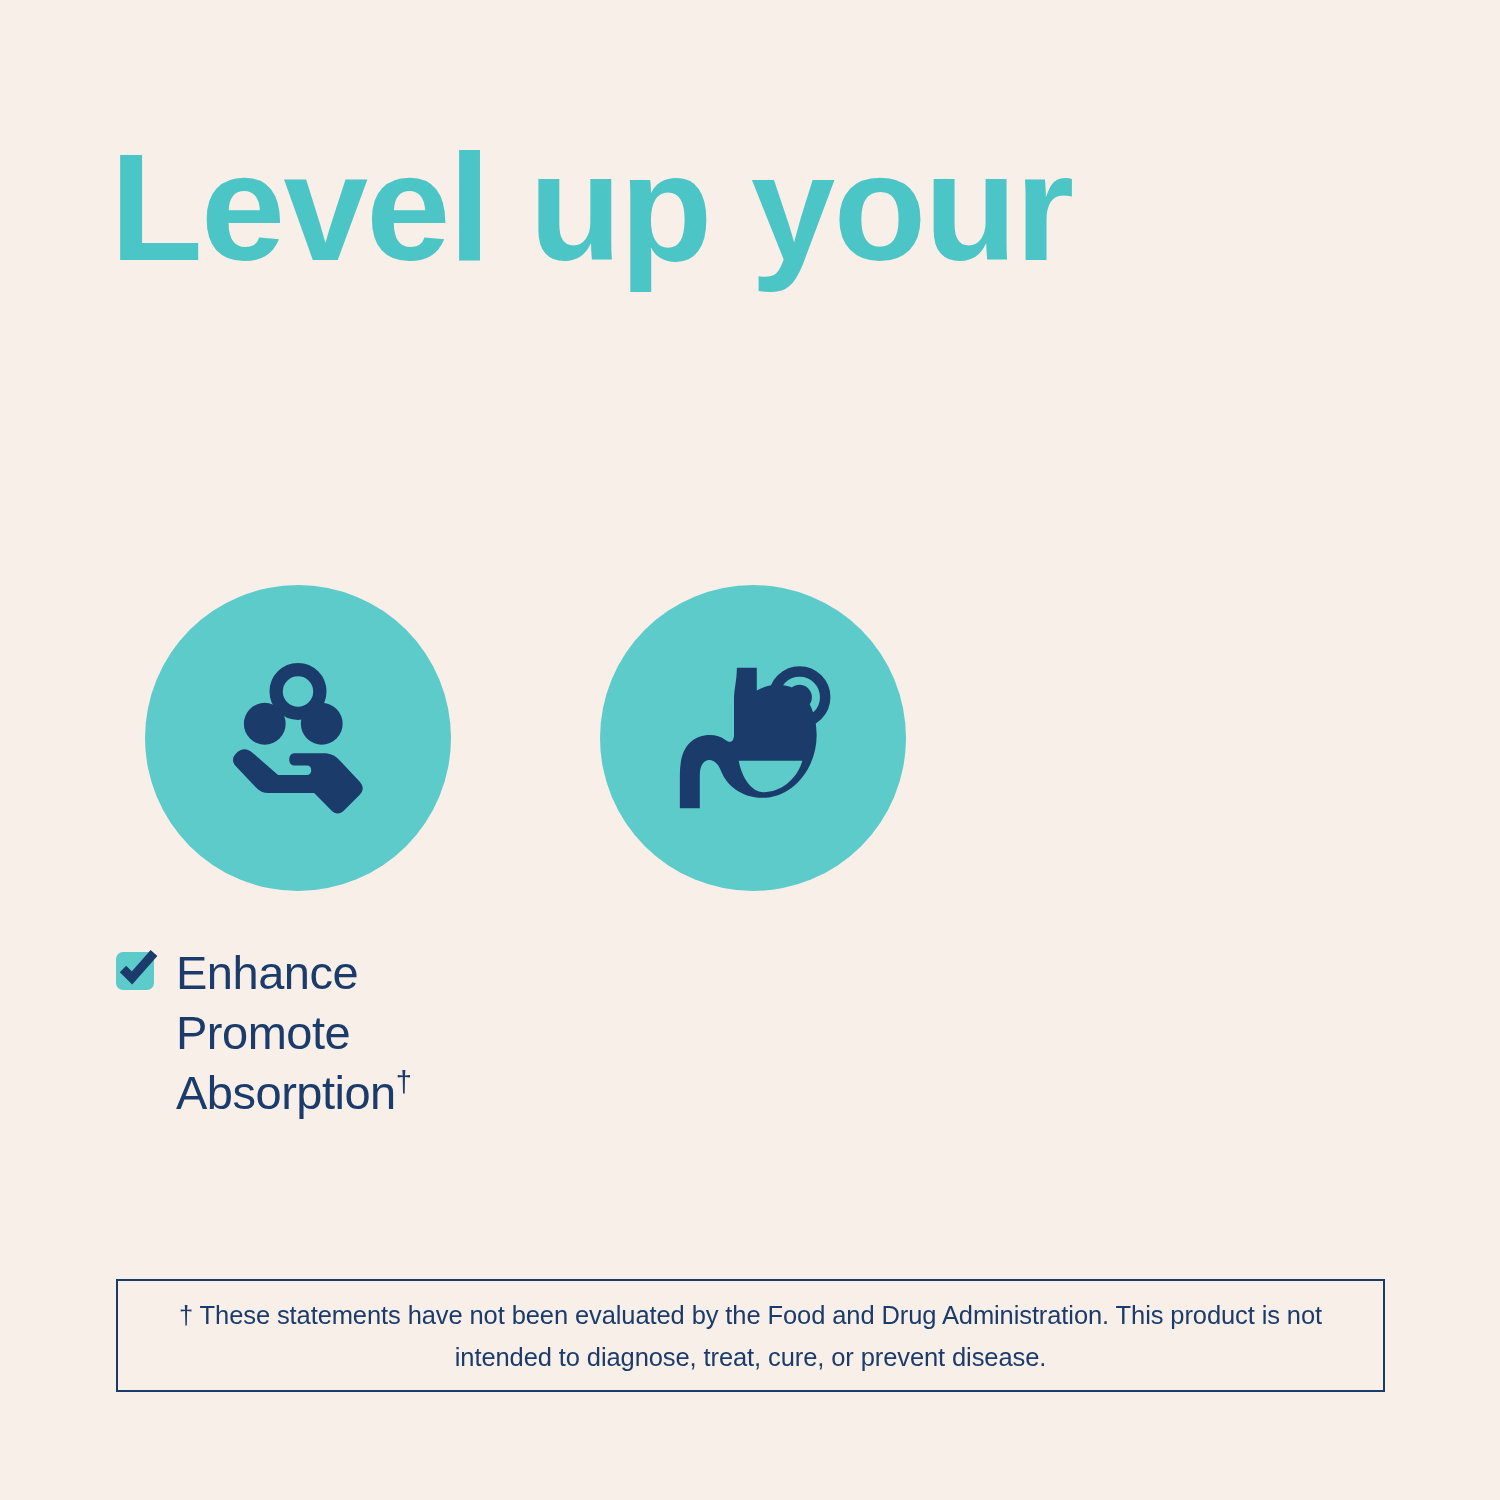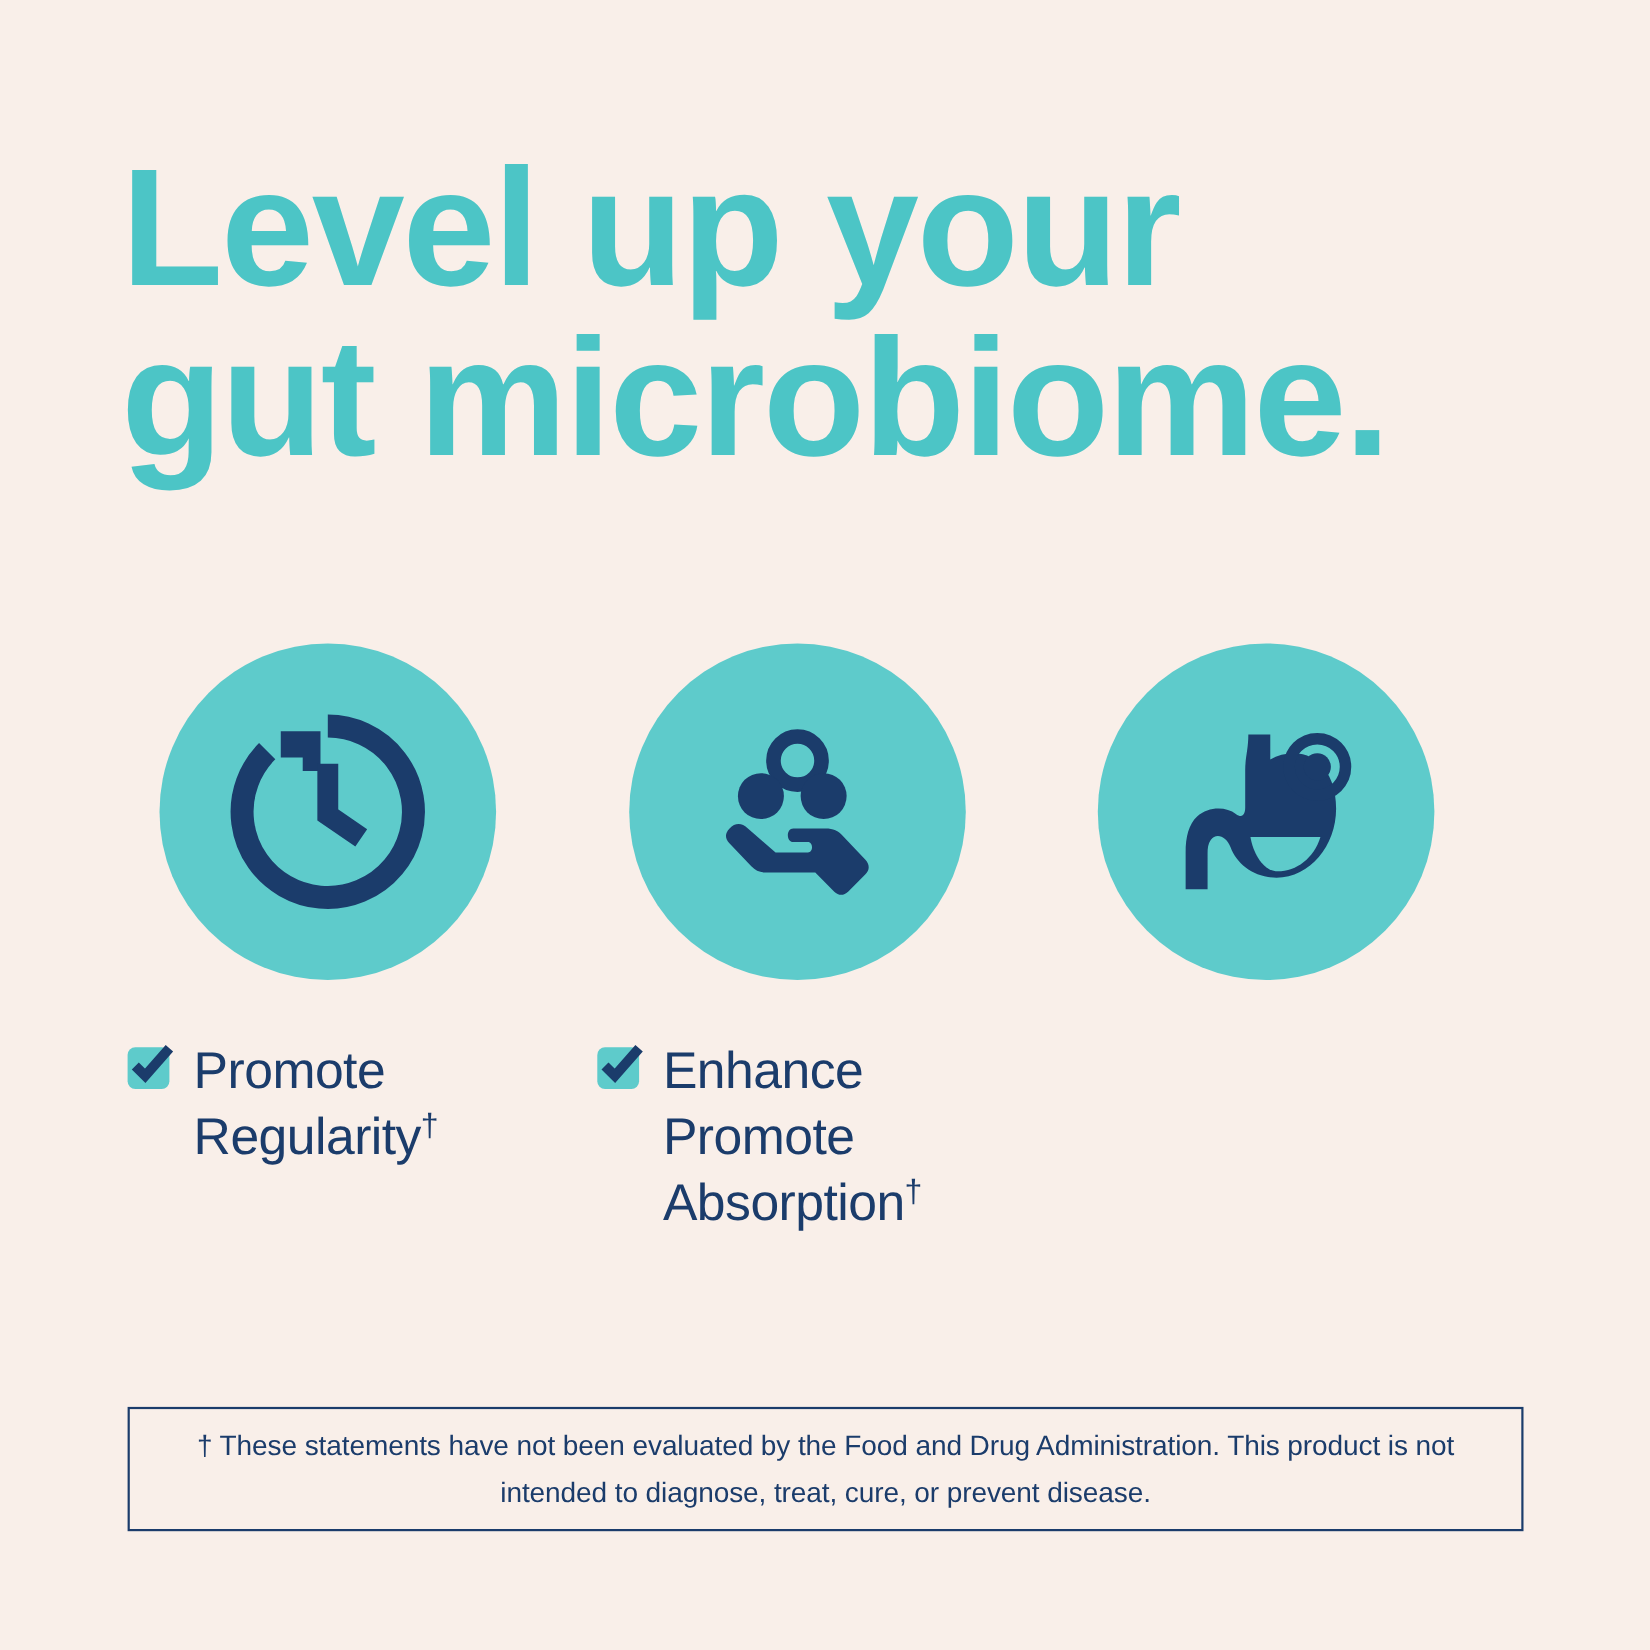--- a/index.html
+++ b/index.html
@@ -133,46 +133,24 @@
     text-align: center;
     width: 1185px;
     letter-spacing: -0.1px;
   }
 </style>
 </head>
 <body>
 
 <div class="headline">
   <span class="hl-line">Level up your</span>
-  <span class="hl-line">gut microbiome.</span>
 </div>
 
 <div class="benefits">
 
-  <div class="benefit">
-    <div class="icon-circle">
-      <svg viewBox="0 0 100 100" aria-hidden="true">
-
-        <path d="M50 9 A41 41 0 1 1 21.0 21.0" fill="none" stroke="#1b3c6b" stroke-width="11" stroke-linecap="butt"></path>
-
-        <path d="M27.5 11.5 L46.5 11.5 L46.5 30.5 L38.0 30.5 L38.0 24.0 L27.5 24.0 Z" fill="#1b3c6b"></path>
-
-        <path d="M50 27 L50 51.5 L66 62.5" fill="none" stroke="#1b3c6b" stroke-width="10" stroke-linecap="butt" stroke-linejoin="miter"></path>
-      </svg>
-    </div>
-    <div class="check-row">
-      <span class="checkbox">
-        <span class="box"></span>
-        <svg viewBox="0 0 48 48" aria-hidden="true">
-          <path d="M9 25 L18 34 L40 9" fill="none" stroke="#1b3c6b" stroke-width="9" stroke-linecap="butt" stroke-linejoin="miter"></path>
-        </svg>
-      </span>
-      <span class="benefit-label"><span>Promote Regularity</span><sup>†</sup></span>
-    </div>
-  </div>
 
   <div class="benefit">
     <div class="icon-circle">
       <svg viewBox="0 0 100 100" aria-hidden="true">
 
         <circle cx="50" cy="25.5" r="11.5" fill="none" stroke="#1b3c6b" stroke-width="7"></circle>
 
         <circle cx="32.5" cy="42.5" r="11" fill="#1b3c6b"></circle>
         <circle cx="62.5" cy="42.5" r="11" fill="#1b3c6b"></circle>
 

